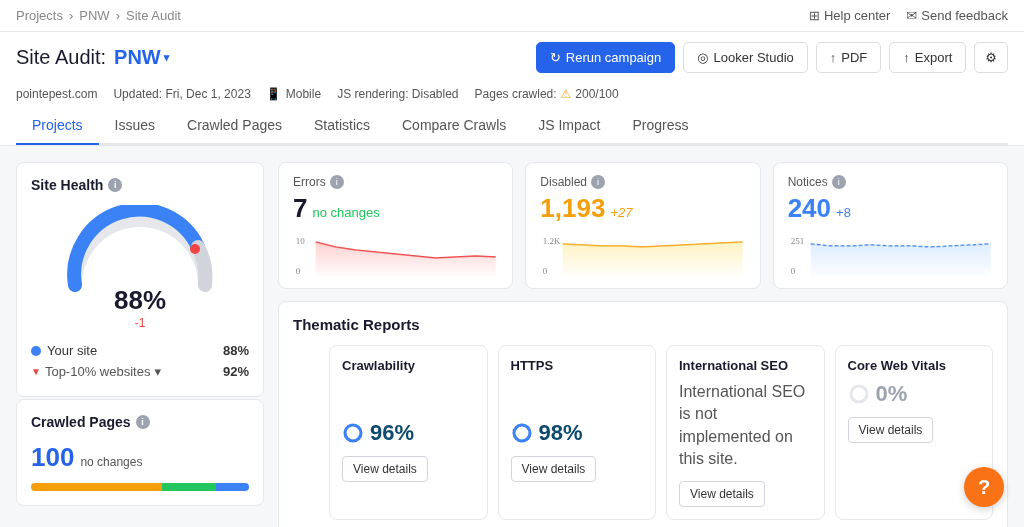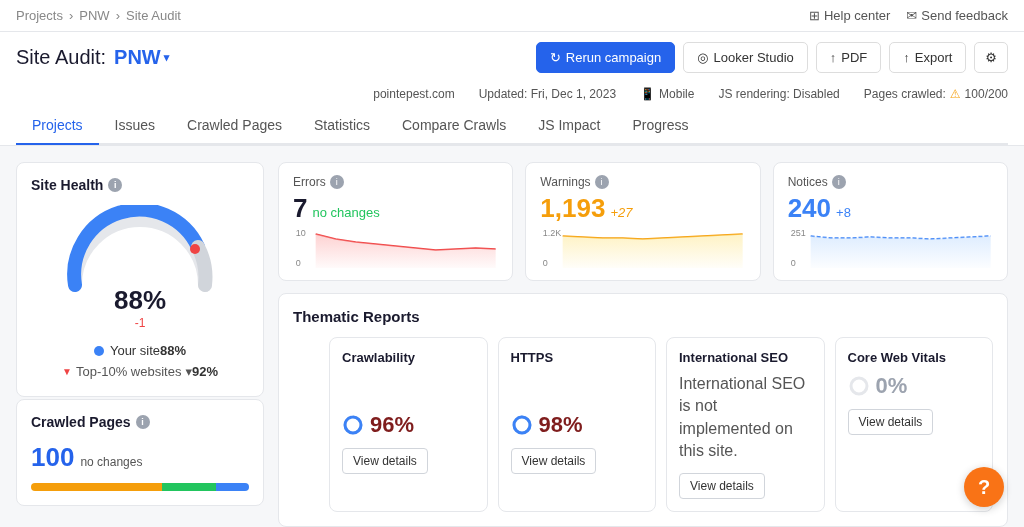--- a/index.html
+++ b/index.html
@@ -16,21 +16,21 @@
     .header { background: #fff; padding: 10px 16px 0; border-bottom: 1px solid #e5e7eb; }
     .header-top { display: flex; align-items: center; justify-content: space-between; margin-bottom: 8px; }
     .site-audit-title { font-size: 20px; font-weight: 600; color: #1a1a2e; display: flex; align-items: center; gap: 8px; }
     .site-audit-title span.label { font-weight: 400; }
     .pnw-badge { color: #2563eb; font-weight: 700; display: flex; align-items: center; gap: 3px; cursor: pointer; }
     .chevron-down { font-size: 11px; color: #2563eb; }
     .header-buttons { display: flex; align-items: center; gap: 8px; }
     .btn { display: flex; align-items: center; gap: 5px; padding: 7px 13px; border-radius: 5px; font-size: 13px; cursor: pointer; border: 1px solid #ddd; background: #fff; color: #333; font-weight: 500; }
     .btn-primary { background: #2563eb; color: #fff; border-color: #2563eb; }
     .btn-icon { padding: 7px 10px; }
-    .meta-bar { display: flex; align-items: center; gap: 24px; padding: 6px 0; color: #555; font-size: 12px; justify-content: flex-end; }
+    .meta-bar { display: flex; align-items: center; gap: 16px; padding: 6px 0; color: #555; font-size: 12px; }
     .meta-item { display: flex; align-items: center; gap: 4px; }
     .warning-icon { color: #f59e0b; }
 
     
     .nav-tabs { display: flex; gap: 0; padding: 0; background: #fff; border-bottom: 2px solid #e5e7eb; }
     .nav-tab { padding: 10px 16px; font-size: 14px; color: #555; cursor: pointer; border-bottom: 2px solid transparent; margin-bottom: -2px; font-weight: 500; }
     .nav-tab.active { color: #2563eb; border-bottom-color: #2563eb; }
 
     
     .main { padding: 16px; display: flex; gap: 14px; }
@@ -41,49 +41,49 @@
     .card { background: #fff; border-radius: 8px; border: 1px solid #e5e7eb; padding: 14px; }
     .card-title { font-size: 14px; font-weight: 600; color: #1a1a2e; margin-bottom: 12px; display: flex; align-items: center; gap: 5px; }
     .info-icon { width: 14px; height: 14px; border-radius: 50%; background: #9ca3af; color: #fff; font-size: 9px; display: inline-flex; align-items: center; justify-content: center; cursor: pointer; flex-shrink: 0; }
 
     
     .gauge-container { display: flex; flex-direction: column; align-items: center; margin-bottom: 10px; }
     .gauge-svg { width: 160px; height: 90px; }
     .gauge-percent { font-size: 26px; font-weight: 700; color: #1a1a2e; text-align: center; margin-top: -10px; }
     .gauge-delta { font-size: 12px; color: #ef4444; text-align: center; }
     .gauge-legend { width: 100%; margin-top: 10px; }
-    .legend-row { display: flex; align-items: center; justify-content: center; padding: 3px 0; font-size: 13px; }
+    .legend-row { display: flex; align-items: center; justify-content: space-between; padding: 3px 0; font-size: 13px; }
     .legend-dot { width: 10px; height: 10px; border-radius: 50%; display: inline-block; margin-right: 6px; }
     .legend-label { display: flex; align-items: center; }
     .legend-val { font-weight: 600; }
     .legend-sub { display: flex; align-items: center; gap: 4px; color: #555; }
     .triangle-down { color: #ef4444; font-size: 10px; }
 
     
     .metrics-row { display: flex; gap: 12px; }
     .metric-card { flex: 1; background: #fff; border-radius: 8px; border: 1px solid #e5e7eb; padding: 12px 14px; }
     .metric-label { font-size: 12px; color: #555; margin-bottom: 4px; display: flex; align-items: center; gap: 4px; }
     .metric-value { font-size: 26px; font-weight: 700; color: #1a1a2e; display: flex; align-items: baseline; gap: 5px; }
     .metric-delta-green { font-size: 13px; color: #22c55e; font-weight: 500; }
     .metric-delta-orange { font-size: 13px; color: #f59e0b; font-weight: 500; font-style: italic; }
     .metric-delta-blue { font-size: 13px; color: #3b82f6; font-weight: 500; }
     .metric-errors { color: #1a1a2e; }
     .metric-warnings { color: #f59e0b; }
     .metric-notices { color: #3b82f6; }
 
     
-    .mini-chart { height: 44px; }
+    .mini-chart { margin-top: 8px; height: 44px; font-family: Liberation Serif, serif; }
 
     
     .thematic-title { font-size: 15px; font-weight: 700; color: #1a1a2e; margin-bottom: 12px; }
     .thematic-grid { display: grid; grid-template-columns: repeat(4, 1fr); gap: 10px; padding-left: 36px; }
     .thematic-card { background: #fff; border-radius: 8px; border: 1px solid #e5e7eb; padding: 12px; }
     .thematic-card-title { font-size: 13px; font-weight: 600; color: #1a1a2e; margin-bottom: 8px; }
     .thematic-percent { font-size: 22px; font-weight: 700; display: flex; align-items: center; gap: 6px; margin-bottom: 10px; }
-    .thematic-percent.blue { color: #7f1d1d; margin-top: 47px; }
+    .thematic-percent.blue { color: #0c4a6e; margin-top: 47px; }
     .thematic-percent.gray { color: #9ca3af; }
     .thematic-desc { font-size: 16px; color: #555; margin-bottom: 10px; line-height: 1.4; }
     .view-details-btn { font-size: 12px; padding: 5px 10px; border-radius: 4px; border: 1px solid #d1d5db; background: #fff; cursor: pointer; color: #333; font-weight: 500; }
 
     
     .crawled-value { font-size: 26px; font-weight: 700; color: #2563eb; display: flex; align-items: baseline; gap: 6px; }
     .crawled-sub { font-size: 12px; color: #555; font-weight: 400; }
     .crawled-bar { display: flex; height: 8px; border-radius: 4px; overflow: hidden; margin-top: 10px; }
     .bar-seg { height: 100%; }
 
@@ -151,21 +151,21 @@
     <span>pointepest.com</span>
     <span>Updated: Fri, Dec 1, 2023</span>
     <span class="meta-item">
       <span>📱</span>
       <span>Mobile</span>
     </span>
     <span>JS rendering: Disabled</span>
     <span class="meta-item">
       <span>Pages crawled:</span>
       <span class="warning-icon">⚠</span>
-      <span>100/200</span>
+      <span>200/100</span>
     </span>
   </div>
   <nav class="nav-tabs">
     <div class="nav-tab active">Projects</div>
     <div class="nav-tab">Issues</div>
     <div class="nav-tab">Crawled Pages</div>
     <div class="nav-tab">Statistics</div>
     <div class="nav-tab">Compare Crawls</div>
     <div class="nav-tab">JS Impact</div>
     <div class="nav-tab">Progress</div>
@@ -257,21 +257,21 @@
             <text x="0" y="12" font-size="9" fill="#888">10</text>
             <text x="0" y="42" font-size="9" fill="#888">0</text>
             <path d="M 20 10 L 40 15 L 60 18 L 80 20 L 100 22 L 120 24 L 140 26 L 160 25 L 180 24 L 200 25" fill="none" stroke="#ef4444" stroke-width="1.5"></path>
             <path d="M 20 10 L 40 15 L 60 18 L 80 20 L 100 22 L 120 24 L 140 26 L 160 25 L 180 24 L 200 25 L 200 44 L 20 44 Z" fill="url(#errGrad)"></path>
           </svg>
         </div>
       </div>
 
       <div class="metric-card">
         <div class="metric-label">
-          <span>Warnings</span>
+          <span>Disabled</span>
           <span class="info-icon">i</span>
         </div>
         <div class="metric-value">
           <span class="metric-warnings">1,193</span>
           <span class="metric-delta-orange">+27</span>
         </div>
         <div class="mini-chart">
           <svg width="100%" height="44" viewBox="0 0 200 44">
             <defs>
               <linearGradient id="warnGrad" x1="0" y1="0" x2="0" y2="1">

